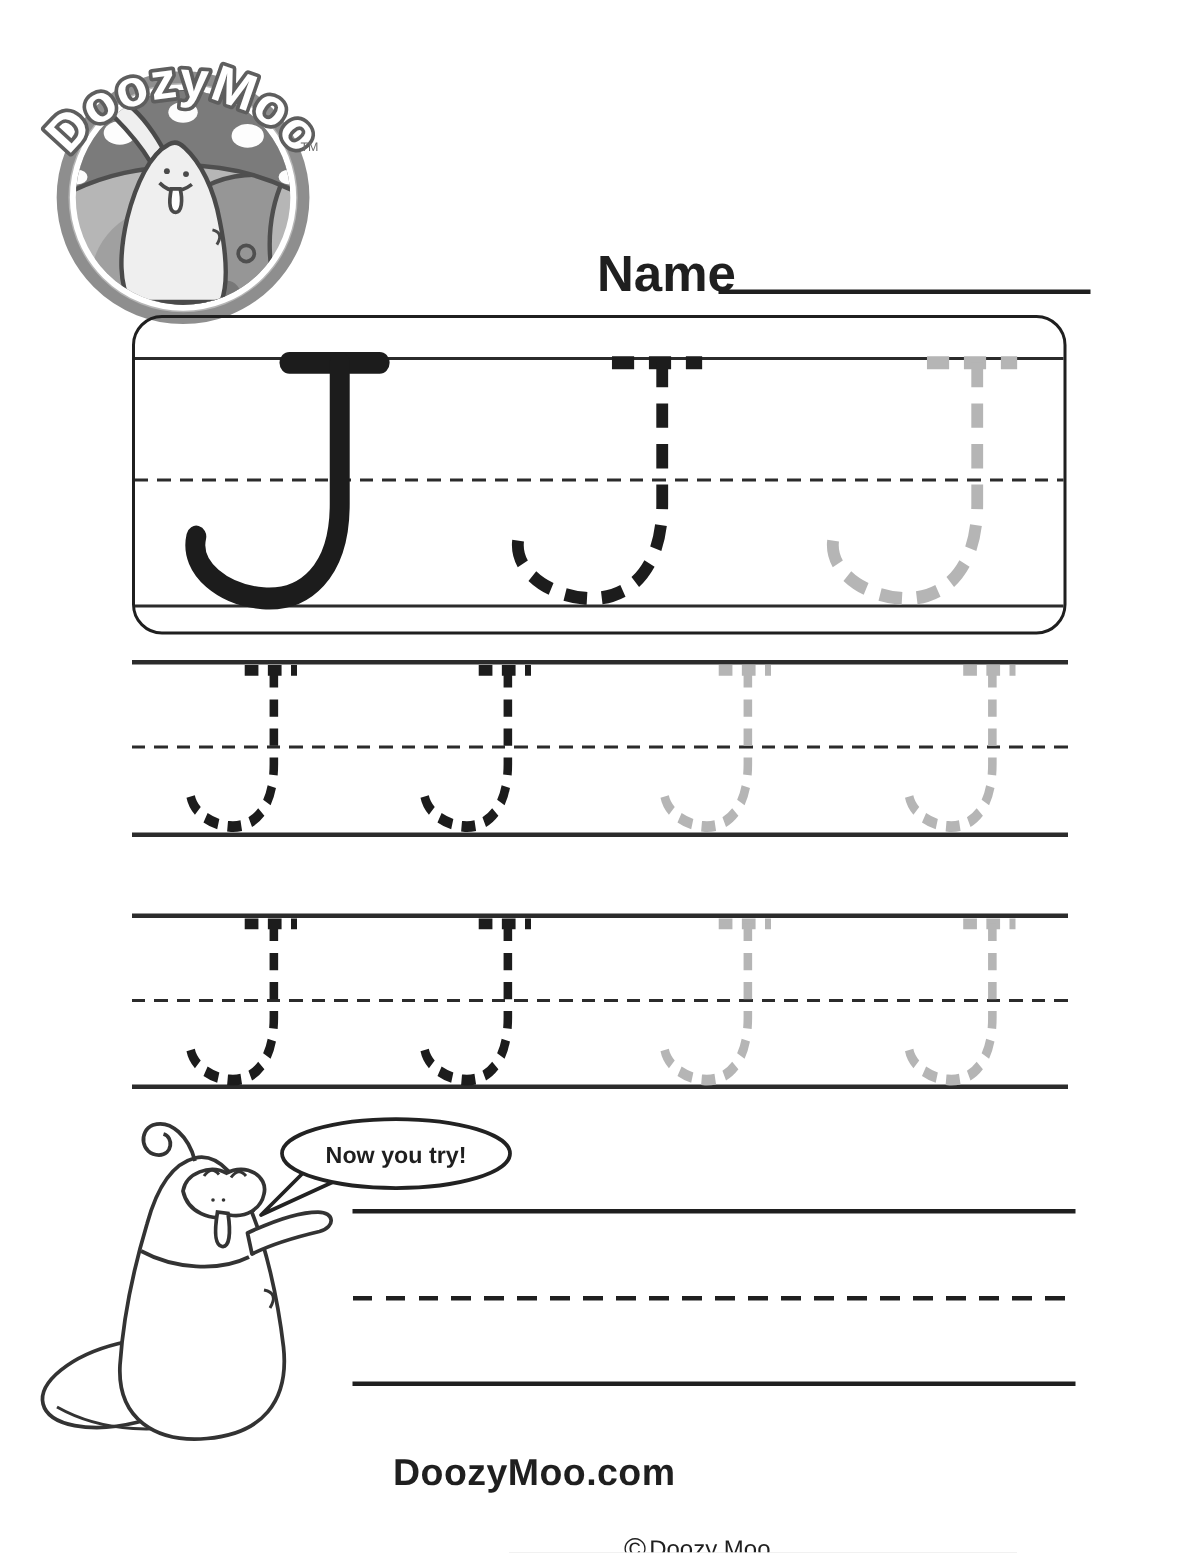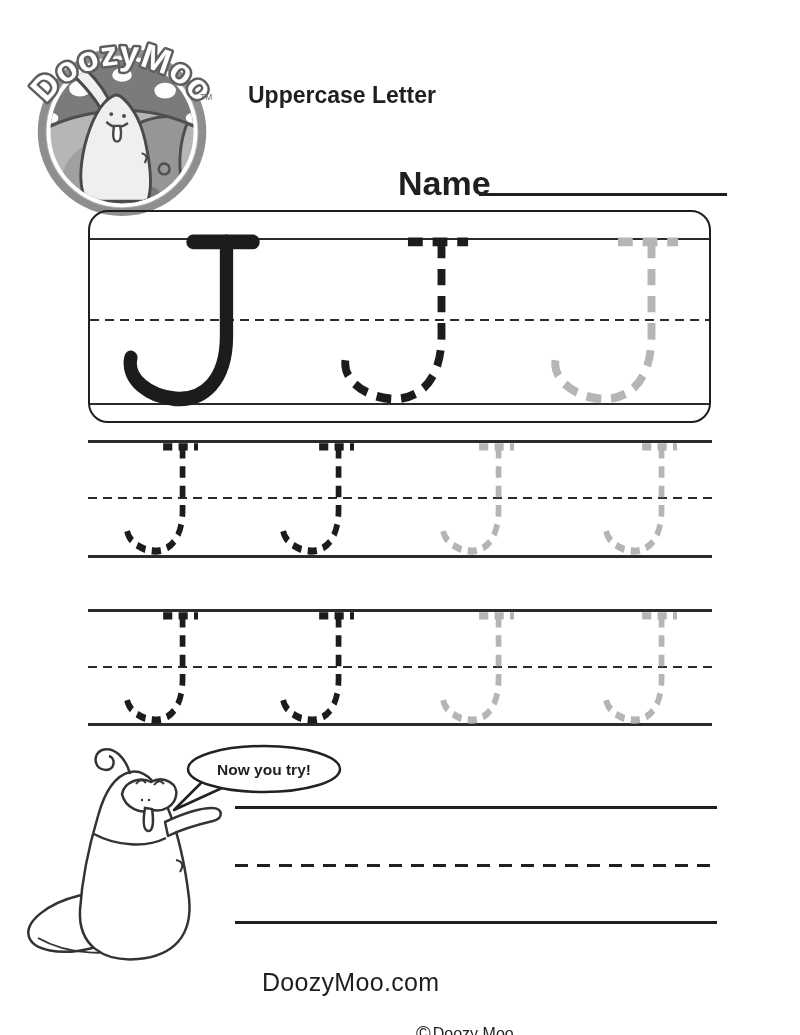--- a/index.html
+++ b/index.html
@@ -37,21 +37,21 @@
   .jletter.small.j-dash-k,.jletter.small.j-dash-g{stroke-width:10;stroke-dasharray:16 11;}
 
   
   .bline{left:235px;width:482px;height:3px;background:#1f1f1f;}
   .bdash{left:235px;width:482px;height:3px;background:repeating-linear-gradient(to right,#1f1f1f 0 13px,transparent 13px 22px);}
 
   
   .bubble-text{font-size:15.5px;font-weight:bold;}
 
   
-  .site{left:262px;top:968px;font-size:25px;font-weight:normal;letter-spacing:.3px;}
+  .site{left:262px;top:968px;font-size:25px;font-weight:bold;letter-spacing:.3px;}
   .copyright{left:416px;top:974px;font-size:16px;white-space:nowrap;margin-top:48px;}
   .copyright .csym{font-size:20px;vertical-align:-1px;margin-right:2px;}
 </style>
 </head>
 <body>
 
 <div class="page">
 
   <svg width="0" height="0" style="position:absolute" aria-hidden="true">
     <defs>
@@ -96,21 +96,20 @@
         <path d="M 90 106 C 88 116 89 122 93 122 C 97 122 98 114 96 106 Z" fill="#ffffff" stroke="#4a4a4a" stroke-width="2.5"></path>
         <path d="M 118 134 q 8 2 3 10" fill="none" stroke="#4a4a4a" stroke-width="2"></path>
       </g>
     </g>
     <text font-family="Liberation Sans, DejaVu Sans, sans-serif" font-size="35" font-weight="bold" fill="#ffffff" stroke="#5e5e5e" stroke-width="5" stroke-linejoin="round" paint-order="stroke" letter-spacing="0.5">
       <textPath href="#logoArc" startOffset="50%" text-anchor="middle">DoozyMoo</textPath>
     </text>
     <text x="184" y="80" text-anchor="middle" font-family="Liberation Sans, sans-serif" font-size="8.5" fill="#6a6a6a">TM</text>
   </svg>
 
-  <div class="abs subtitle">Uppercase Letter</div>
 
   <div class="abs name-label">Name</div>
   <div class="abs name-line"></div>
 
   <div class="abs ex-box">
     <div class="line-top"></div>
     <div class="line-mid dashline"></div>
     <div class="line-bottom"></div>
   </div>
   <svg class="jletter j-solid" style="left:122px;top:230px" width="138" height="184" viewBox="0 0 140 170" preserveAspectRatio="none">

